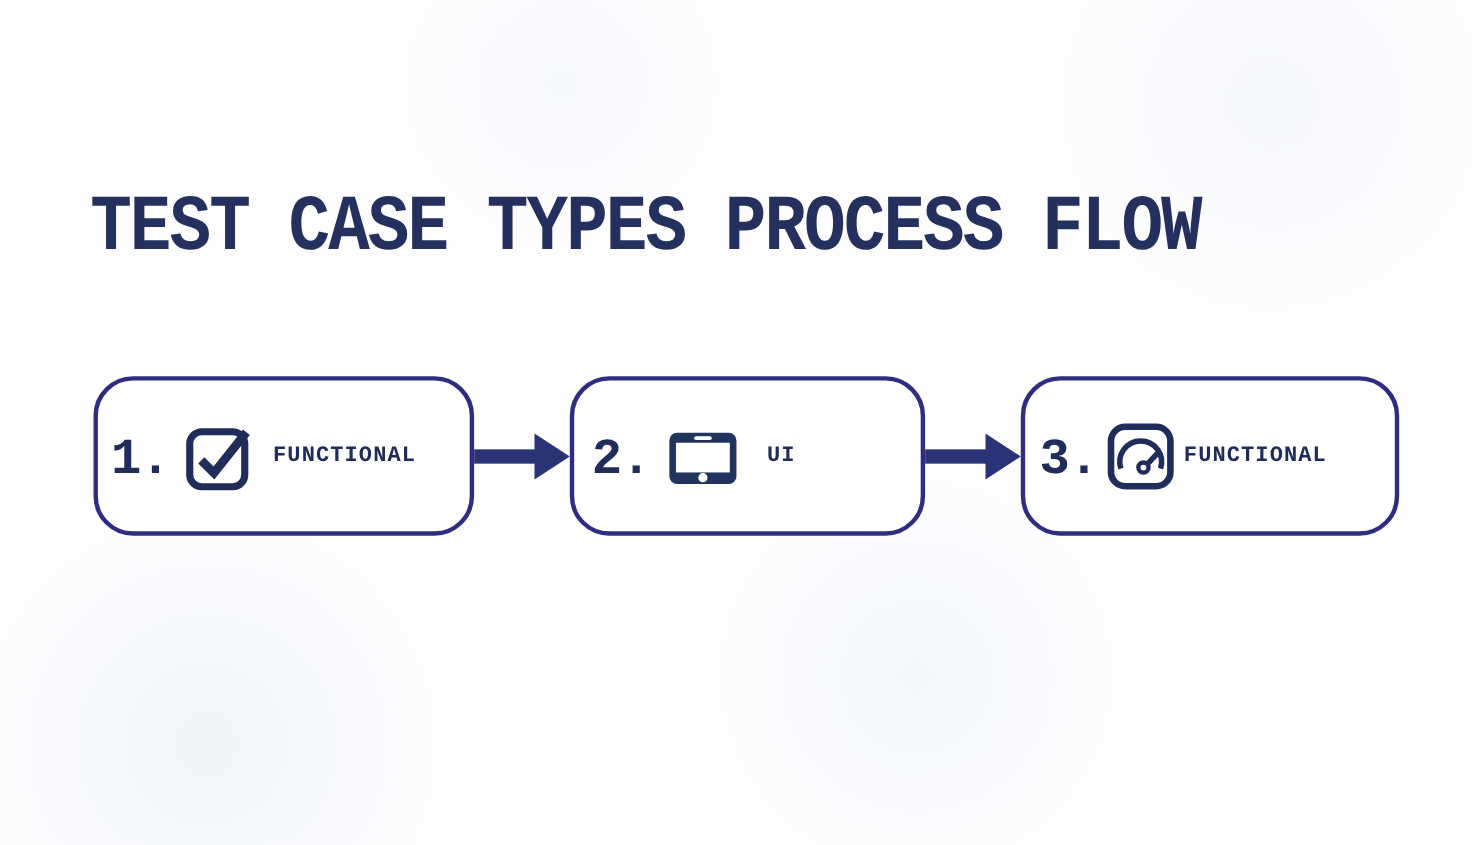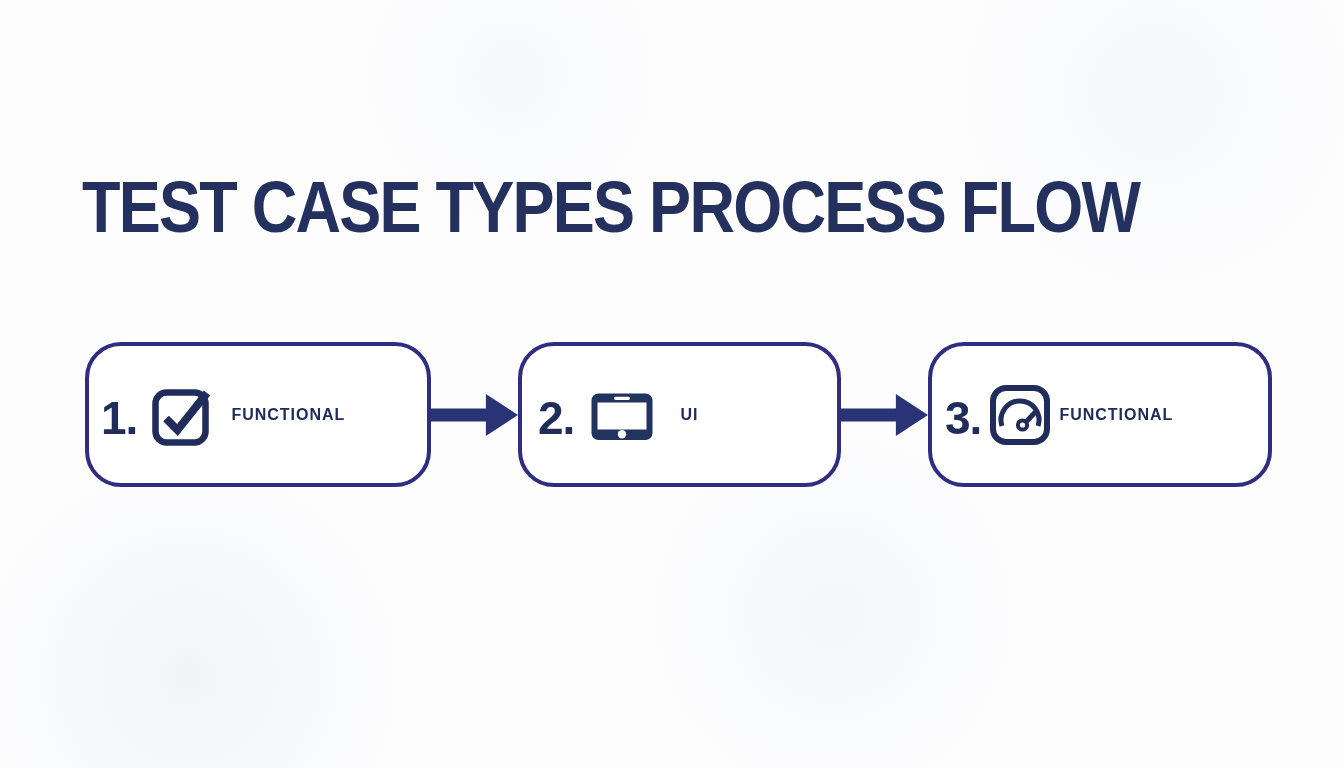--- a/index.html
+++ b/index.html
@@ -7,21 +7,21 @@
   body {
     font-family:"Liberation Sans", sans-serif;
     background:#fdfdfe;
     background-image:
       radial-gradient(circle at 14% 88%, rgba(228,233,241,.45), transparent 16%),
       radial-gradient(circle at 62% 80%, rgba(231,236,243,.38), transparent 18%),
       radial-gradient(circle at 86% 12%, rgba(232,236,243,.30), transparent 15%),
       radial-gradient(circle at 38% 10%, rgba(233,237,244,.28), transparent 14%);
     overflow:hidden;
   }
-  .canvas { position:relative; width:1300px; height:768px; }
+  .canvas { position:relative; width:1300px; height:768px;font-family:Liberation Mono, monospace; }
 
   .title {
     position:absolute;
     left:82px; top:166px;
     font-size:72px;
     font-weight:700;
     letter-spacing:-2px;
     color:#24305e;
     white-space:nowrap;
     transform:scaleX(0.875);
@@ -55,21 +55,21 @@
     font-size:46px;
     font-weight:700;
     color:#202c59;
     margin-top:6px;
     letter-spacing:-1px;
   }
 
   .step-icon { display:flex; align-items:center; justify-content:center; flex:0 0 auto; }
 
   .step-label {
-    font-size:16px;
+    font-size:20px;
     font-weight:700;
     letter-spacing:1px;
     color:#202c59;
     white-space:nowrap;
   }
 
   .arrow { flex:1 1 auto; height:48px; display:flex; align-items:center; }
   .arrow svg { width:100%; height:48px; display:block; }
 </style>
 </head>

